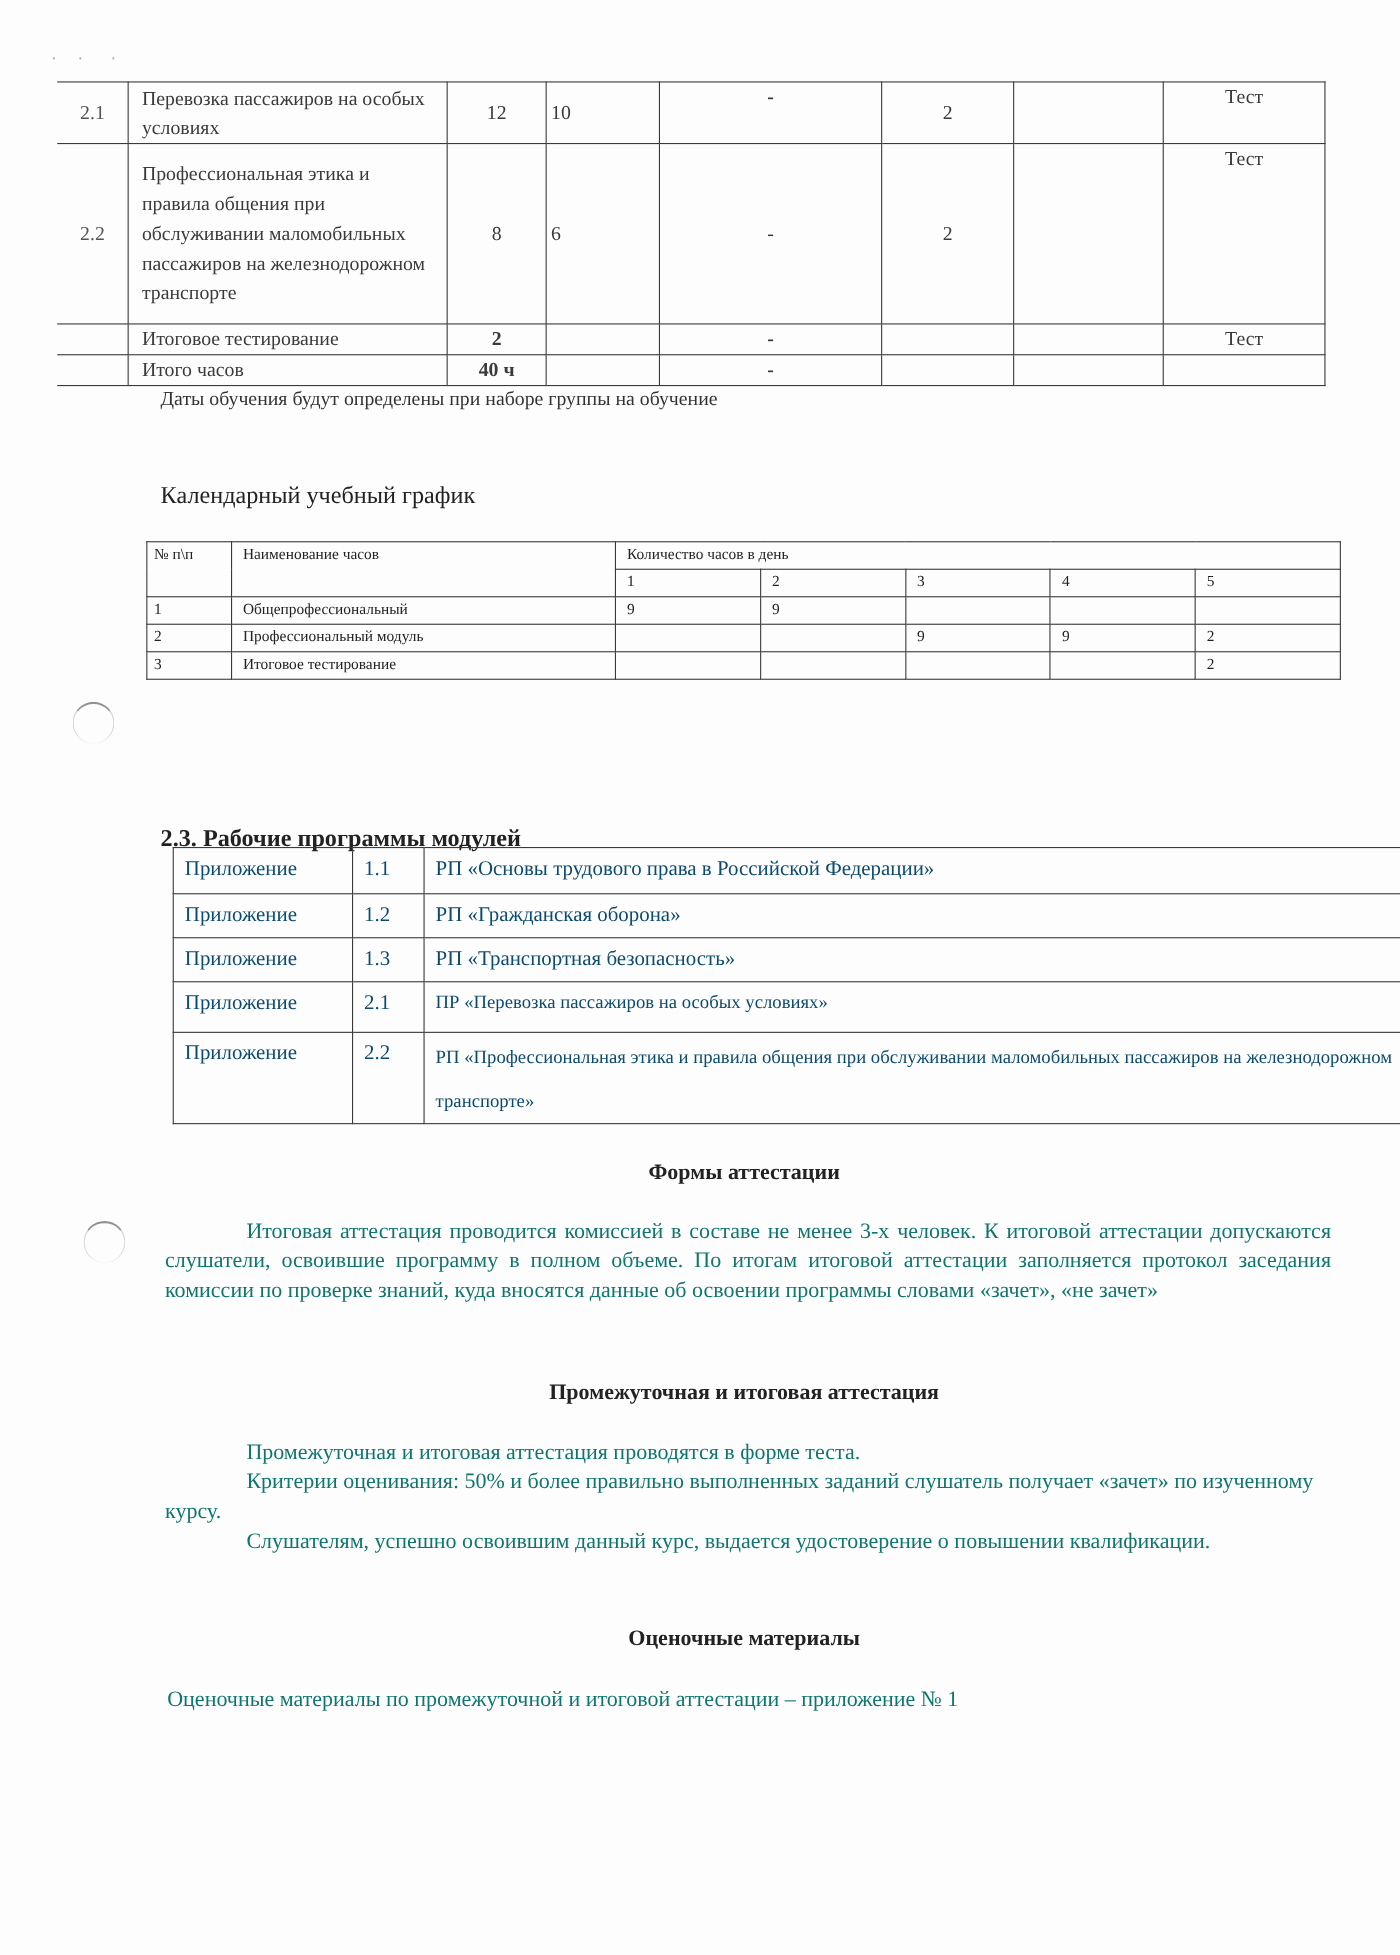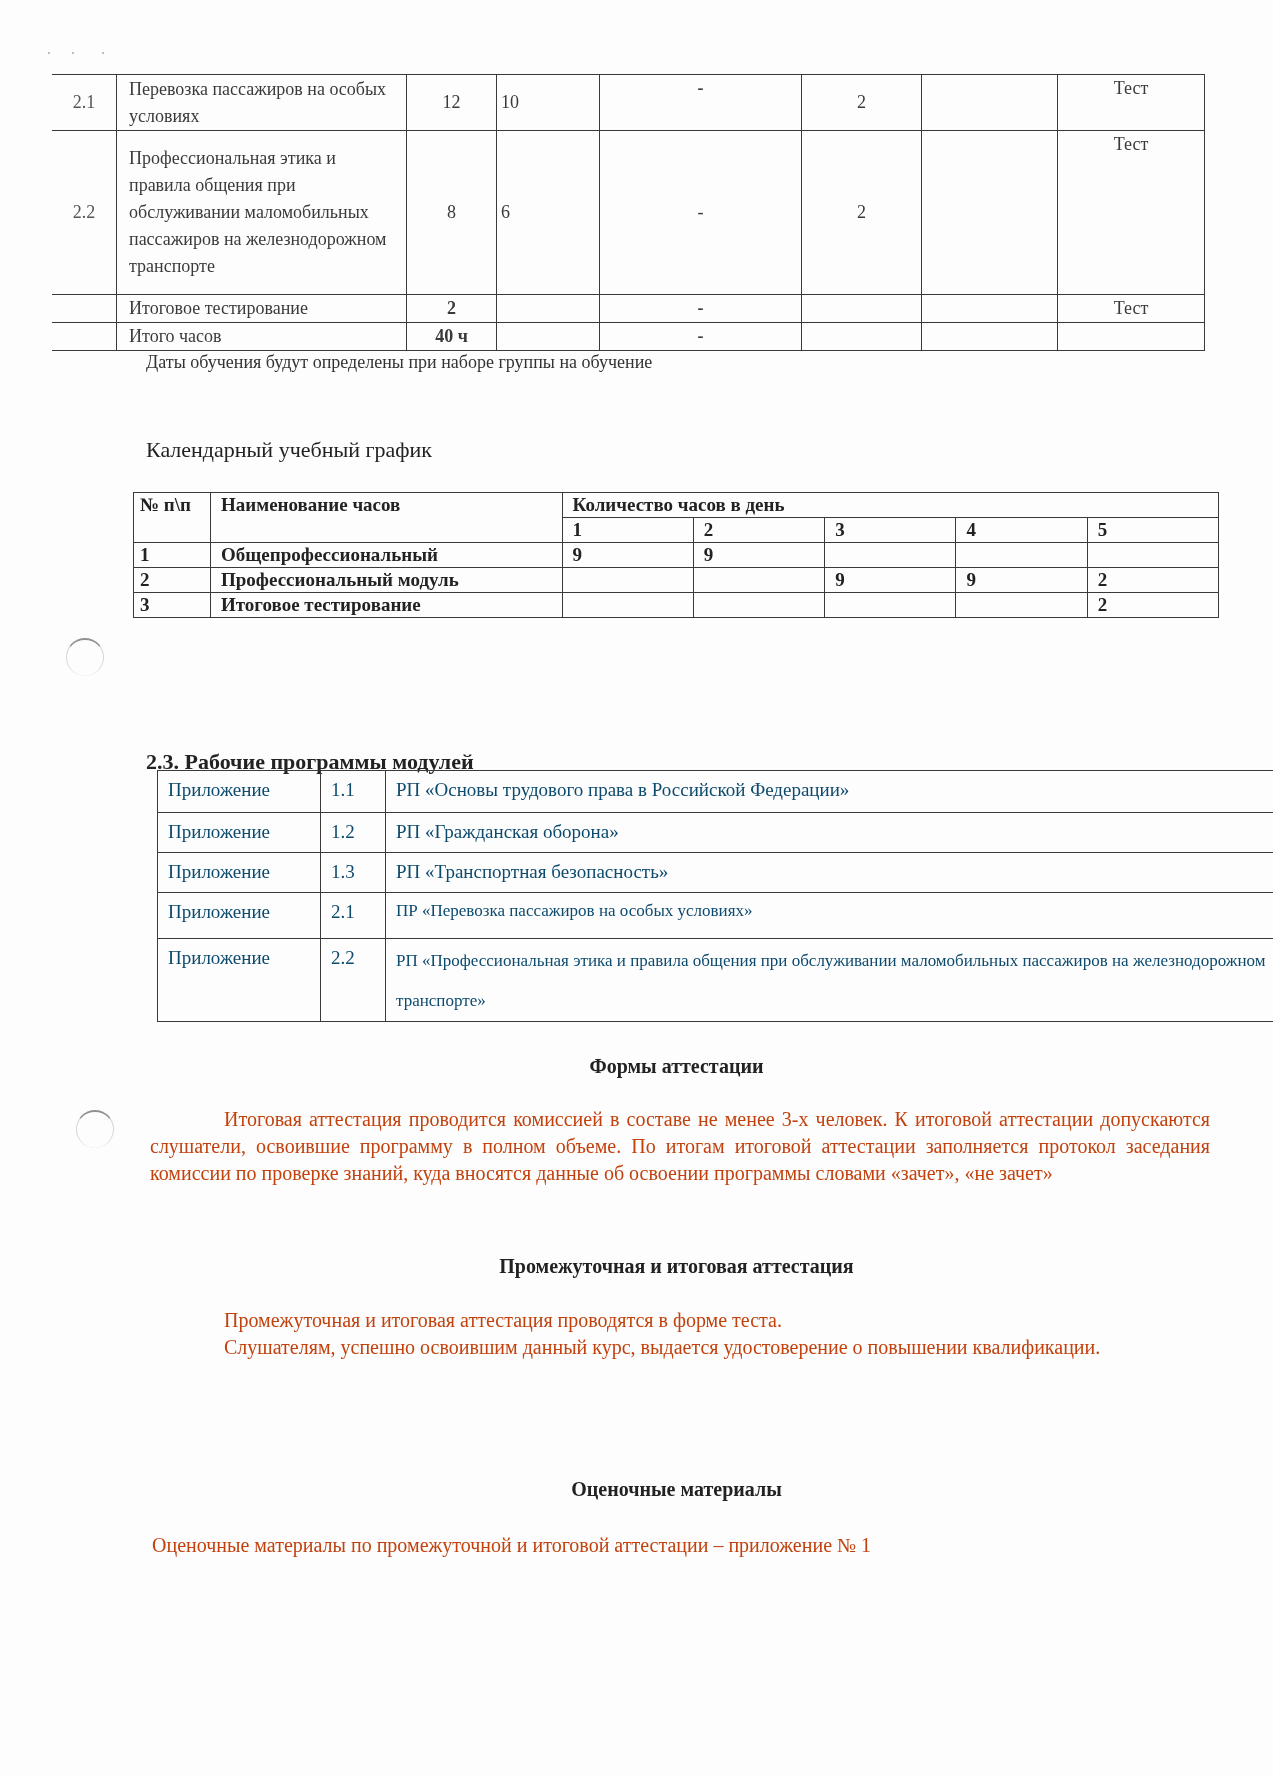--- a/index.html
+++ b/index.html
@@ -27,21 +27,21 @@
   #t1 .bold { font-weight: bold; }
   #t1 .r1 { height: 56px; }
   #t1 .r2 { height: 164px; }
   #t1 .r3 { height: 27px; }
   #t1 .r4 { height: 27px; }
 
   #dates-note { left: 146px; top: 352px; font-size: 18px; color: #333; }
   #cal-title { left: 146px; top: 437px; font-size: 22px; font-weight: normal; color: #222; }
 
   
-  #t2 { left: 133px; top: 492px; width: 1086px; font-size: 19px; font-weight: bold; line-height: 24px; color: #222; }
+  #t2 { left: 133px; top: 492px; width: 1086px; font-size: 14px; font-weight: normal; line-height: 24px; color: #222; }
   #t2 td { padding: 0 6px; text-align: left; }
   #t2 .n { width: 66px; }
   #t2 .name { width: 341px; padding-left: 10px; }
   #t2 .d { width: 120px; padding-left: 10px; }
 
   #modules-title { left: 146px; top: 717px; font-size: 22px; font-weight: bold; color: #222; margin-top: 32px; }
 
   
   #t3 { left: 137px; top: 770px; width: 1185px; font-size: 19px; color: #0c4a6e; margin-left: 20px; }
   #t3 td { padding: 0 10px; vertical-align: top; padding-top: 8px; }
@@ -49,21 +49,21 @@
   #t3 .b { width: 44px; }
   #t3 .r { height: 34px; }
   #t3 .rl { height: 73px; }
   #t3 .small { font-size: 17px; line-height: 40px; margin-top: -6px; }
 
   .sec-title { left: 0; width: 1273px; text-align: center; font-weight: bold; font-size: 20px; color: #222; }
   #forms-title { top: 1055px; left: 40px; }
   #interim-title { top: 1255px; left: 40px; }
   #materials-title { top: 1478px; left: 40px; }
 
-  .para { left: 150px; width: 1060px; font-size: 20px; line-height: 27px; color: #c2410c; text-align: justify; }
+  .para { left: 150px; width: 1060px; font-size: 20px; line-height: 27px; color: #0f766e; text-align: justify; }
   .para p { margin: 0; }
   .indent { text-indent: 74px; }
   #forms-text { top: 1106px; }
   #interim-text { top: 1307px; text-align: left; }
   #materials-text { top: 1532px; left: 152px; }
 
   .punch { width: 36px; height: 36px; border-radius: 50%; border-top: 2px solid #777; border-left: 1px solid #ccc; border-right: 1px solid #ccc; border-bottom: none; opacity: 0.8; }
   .speck { width: 2px; height: 2px; background: #aaa; border-radius: 50%; }
 </style>
 </head>
@@ -203,17 +203,18 @@
   </table>
 
 <div id="forms-title" class="abs sec-title">Формы аттестации</div>
 <div id="forms-text" class="abs para">
   <p class="indent">Итоговая аттестация проводится комиссией в составе не менее 3-х человек. К итоговой аттестации допускаются слушатели, освоившие программу в полном объеме. По итогам  итоговой аттестации заполняется протокол заседания комиссии по проверке знаний, куда вносятся данные об освоении программы словами «зачет»,  «не зачет»</p>
 </div>
 
 <div id="interim-title" class="abs sec-title">Промежуточная и итоговая аттестация</div>
 <div id="interim-text" class="abs para">
   <p class="indent">Промежуточная  и итоговая аттестация проводятся в форме теста.</p>
+  <p class="indent">Критерии оценивания: 50% и более правильно выполненных заданий слушатель получает «зачет» по изученному курсу.</p>
   <p class="indent"> Слушателям, успешно освоившим данный курс, выдается удостоверение о повышении квалификации.</p>
 </div>
 
 <div id="materials-title" class="abs sec-title">Оценочные материалы</div>
 <div id="materials-text" class="abs para">Оценочные материалы по промежуточной и итоговой аттестации – приложение № 1</div>
 
 </body></html>

